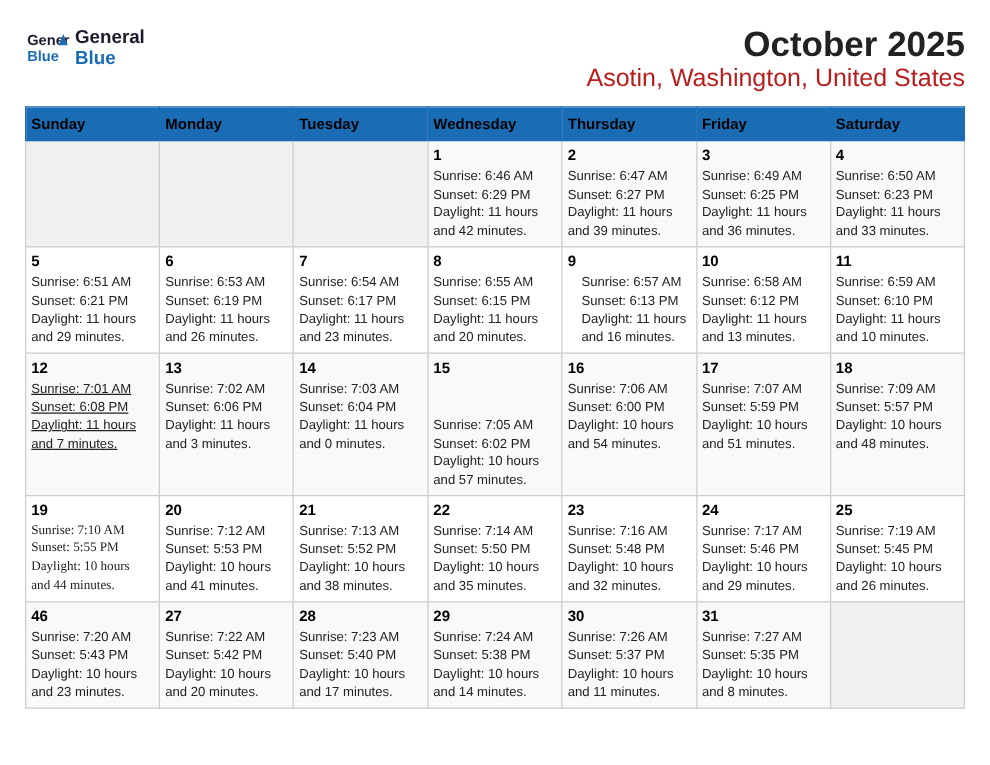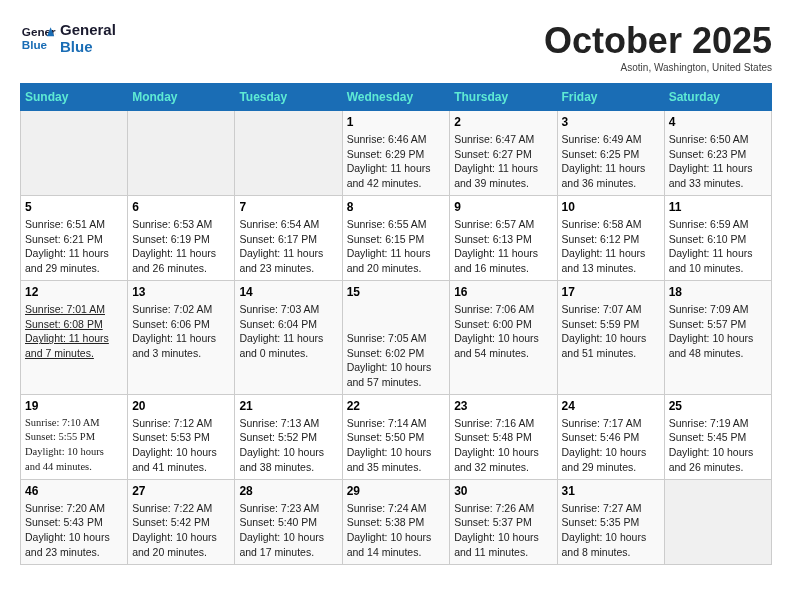--- a/index.html
+++ b/index.html
@@ -22,36 +22,36 @@
       gap: 4px;
     }
     .logo-icon {
       width: 36px;
       height: 36px;
     }
     .title-block {
       text-align: right;
     }
     .month-title {
-      font-size: 36px;
+      font-size: 28px;
       font-weight: bold;
       color: #222;
     }
     .location {
-      font-size: 10px;
-      color: #404040;
+      font-size: 20px;
+      color: #b91c1c;
     }
     table {
       width: 100%;
       border-collapse: collapse;
       font-size: 11px;
     }
     thead th {
       background-color: #1a6db5;
-      color: #5eead4;
+      color: #000000;
       padding: 6px 4px;
       text-align: left;
       font-size: 12px;
       font-weight: bold;
       border: 1px solid #1a6db5;
     }
     tbody td {
       border: 1px solid #ccc;
       vertical-align: top;
       padding: 4px;
@@ -173,21 +173,21 @@
         </td>
         <td>
           <span class="day-number">8</span>
           <div class="cell-content" style="white-space: pre-line;">Sunrise: 6:55 AM
 Sunset: 6:15 PM
 Daylight: 11 hours
 and 20 minutes.</div>
         </td>
         <td>
           <span class="day-number">9</span>
-          <div class="cell-content" style="white-space: pre-line;">Sunrise: 6:57 AM
+          <div class="cell-content" style="white-space: pre-line; margin-left: 11px;">Sunrise: 6:57 AM
 Sunset: 6:13 PM
 Daylight: 11 hours
 and 16 minutes.</div>
         </td>
         <td>
           <span class="day-number">10</span>
           <div class="cell-content" style="white-space: pre-line;">Sunrise: 6:58 AM
 Sunset: 6:12 PM
 Daylight: 11 hours
 and 13 minutes.</div>

